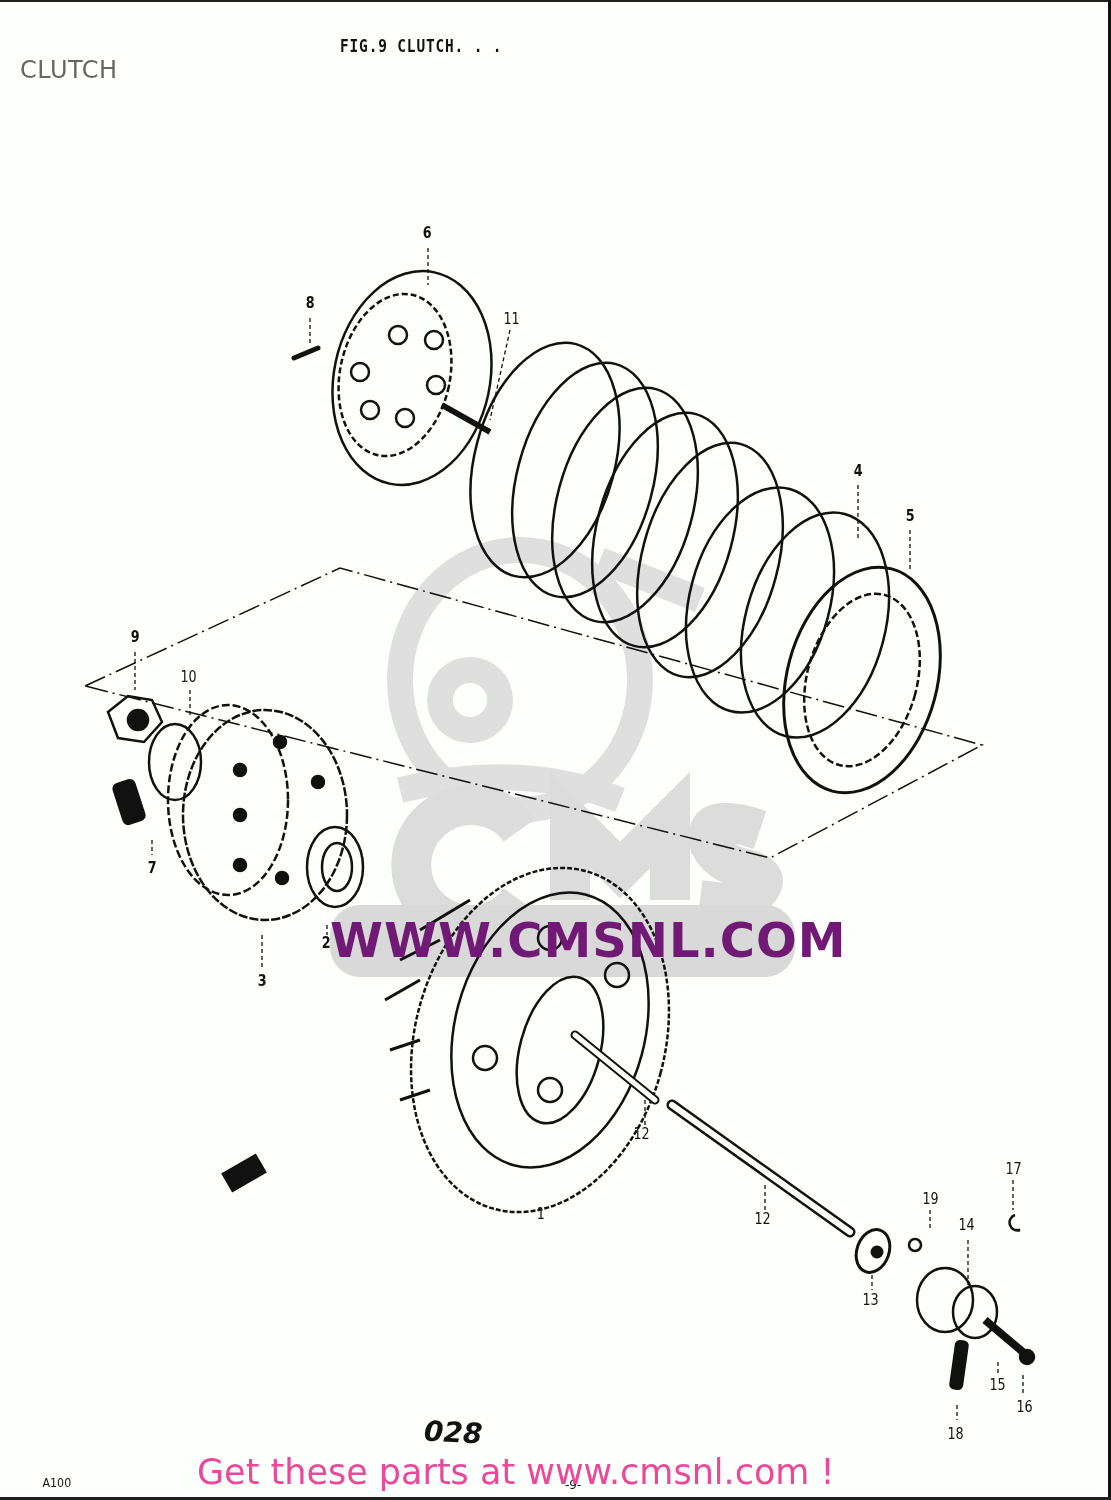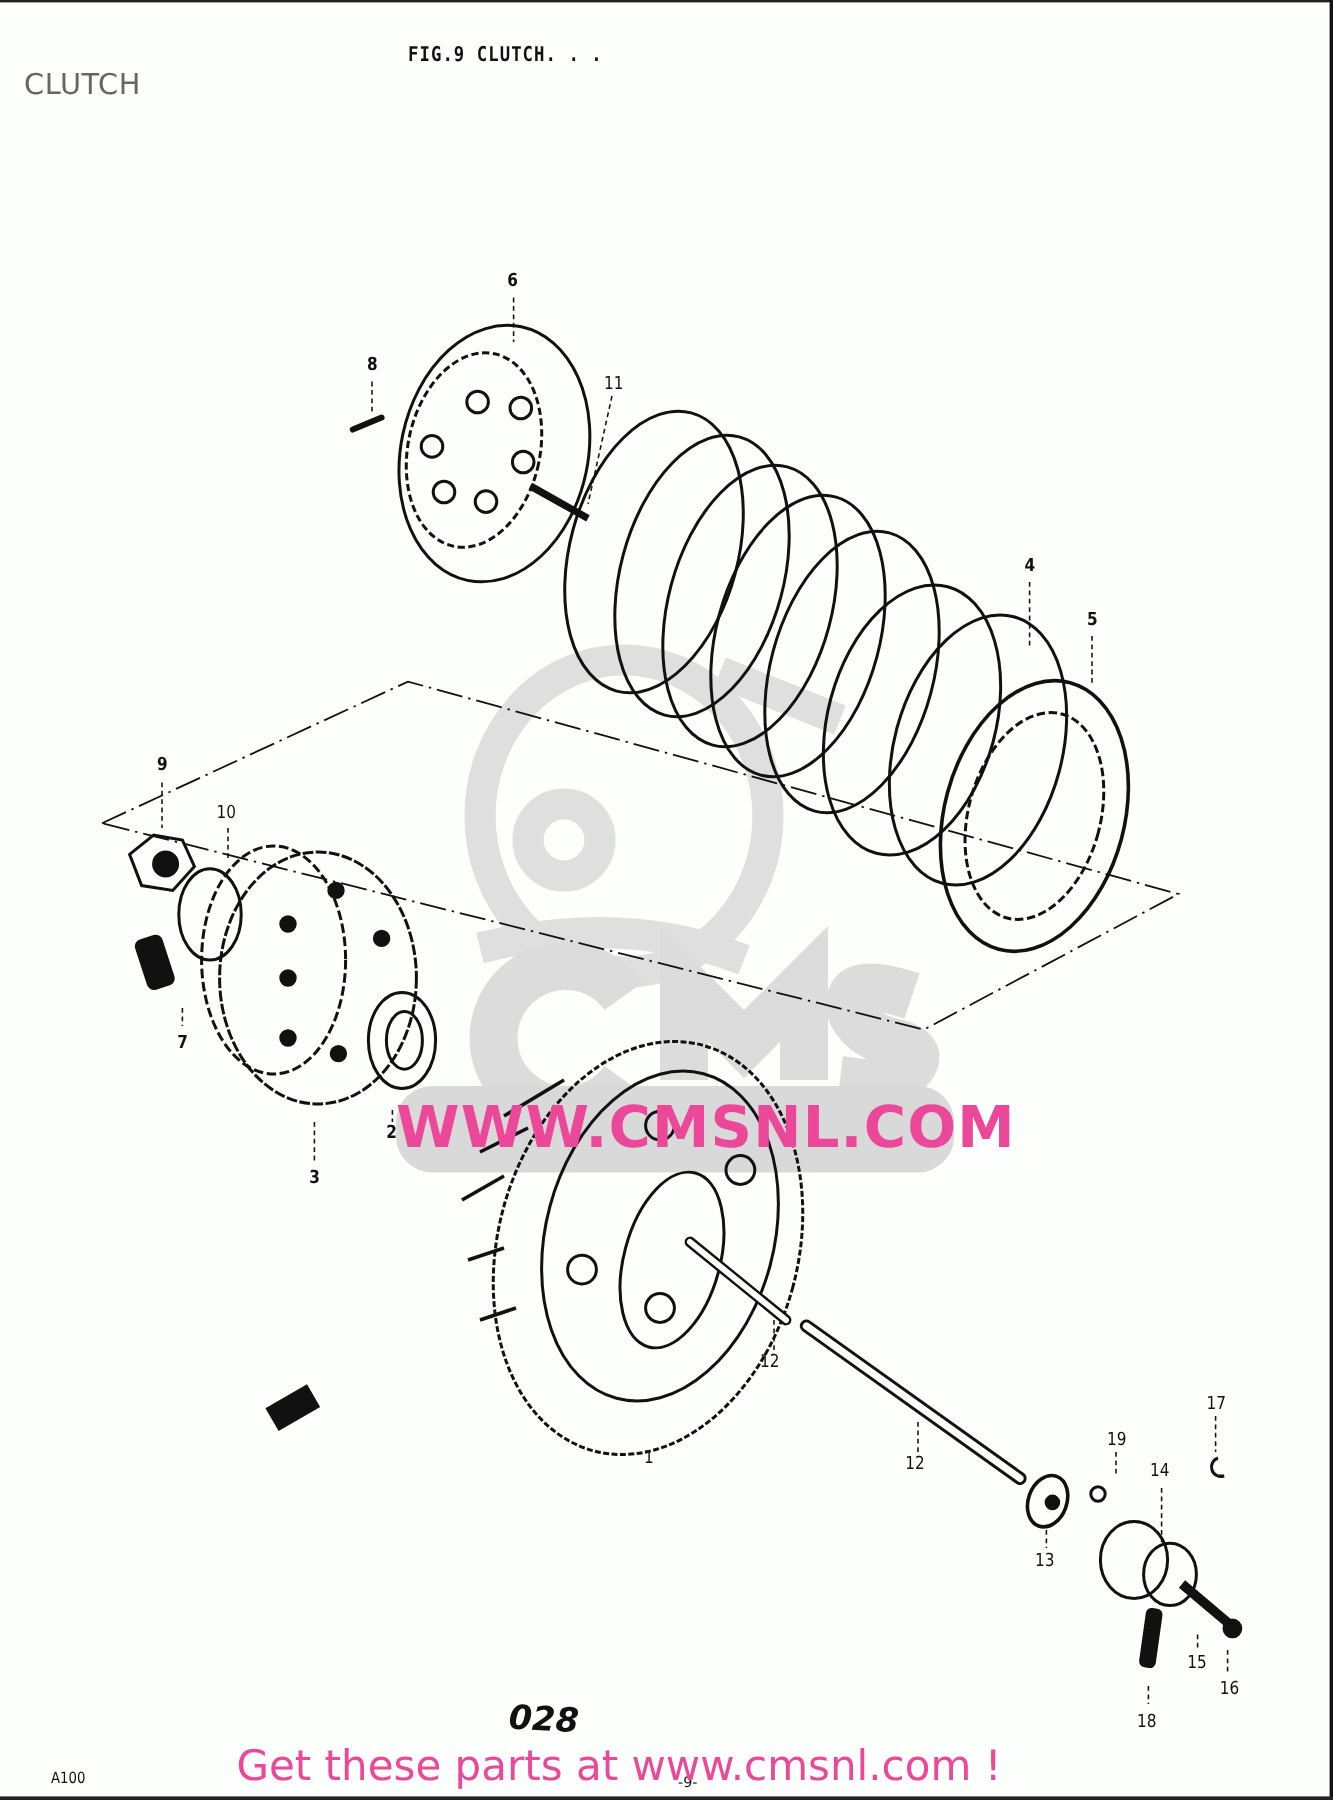--- a/index.html
+++ b/index.html
@@ -39,21 +39,21 @@
     position: absolute; left: 565px; top: 1478px;
     font-family: "DejaVu Sans", sans-serif; font-size: 12px; color: #111;
   }
   .promo {
     position: absolute; left: 197px; top: 1452px;
     font-family: "DejaVu Sans", sans-serif; font-size: 35px; color: #ec4899; white-space: nowrap;
     line-height: 1.15;
   }
   .watermark-text {
     position: absolute; left: 330px; top: 912px;
-    font-family: "DejaVu Sans", sans-serif; font-weight: bold; font-size: 48px; color: #ec4899;
+    font-family: "DejaVu Sans", sans-serif; font-weight: bold; font-size: 48px; color: #701a75;
     letter-spacing: 1px; white-space: nowrap;
   }
 </style>
 </head>
 <body>
 
 <div class="frame-top"></div>
 <div class="frame-right"></div>
 <div class="frame-bottom"></div>
 

